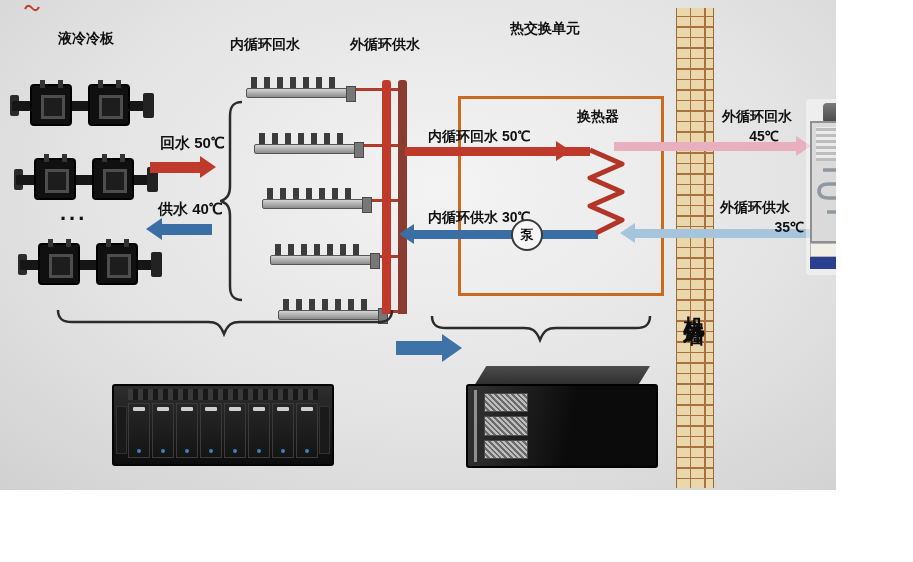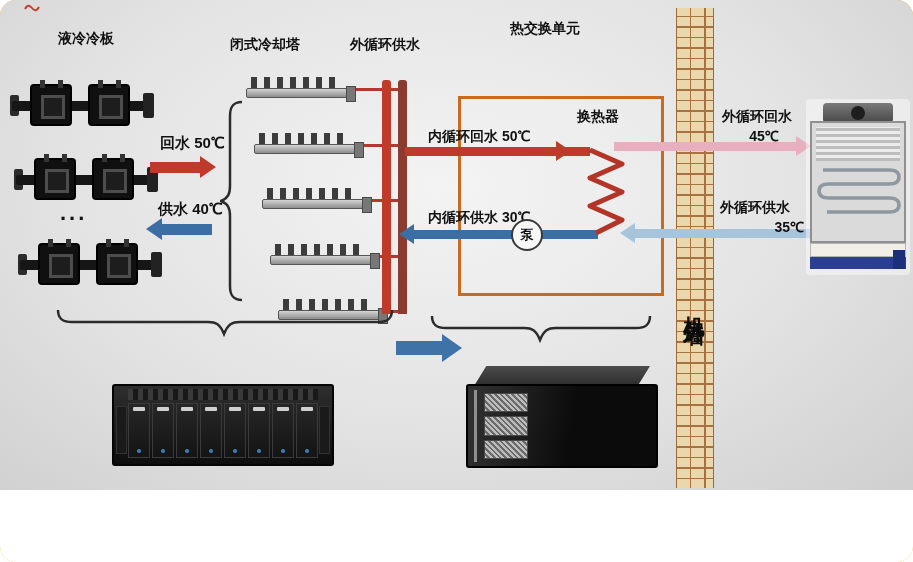--- a/index.html
+++ b/index.html
@@ -1,17 +1,17 @@
 <!DOCTYPE html>
 <html><head>
 <meta charset="utf-8">
 <style>
   html,body{margin:0;padding:0;}
   body{font-family:"Liberation Sans", sans-serif; background:#ffffff;}
-  #stage{position:relative; width:913px; height:562px; overflow:hidden; background:#eab308;border-radius:16px;}
+  #stage{position:relative; width:836px; height:562px; overflow:hidden; background:#eab308;}
 
   
   .diagram-bg{position:absolute; left:0; top:0; width:913px; height:492px;
     background:radial-gradient(ellipse at 48% 38%, #f3f3f3 0%, #e3e3e3 55%, #cfcfcf 100%); z-index:0;}
   .caption-area{position:absolute; left:0; top:490px; width:913px; height:72px; background:#ffffff; z-index:6;}
 
   .lbl{position:absolute; color:#111; font-weight:bold; font-size:14px; z-index:4; white-space:nowrap;}
   .lbl-small{font-size:13px;}
 
   
@@ -155,21 +155,21 @@
 <body>
 
 <div id="stage">
   <div class="diagram-bg"></div>
 
   <svg class="corner-mark" width="16" height="10">
     <path d="M1,7 Q4,1 8,6 T15,5" stroke="#c43a2a" stroke-width="2" fill="none"></path>
   </svg>
 
   <div class="lbl lbl-coldplate">液冷冷板</div>
-  <div class="lbl lbl-horiz">闭式冷却塔</div>
+  <div class="lbl lbl-horiz">内循环回水</div>
   <div class="lbl lbl-vert">外循环供水</div>
   <div class="lbl lbl-hx-unit">热交换单元</div>
 
   <div class="coldplate cp1">
     <div class="cp-endL"></div>
     <div class="cp-rail"></div>
     <div class="cp-module cp-m1">
       <div class="cp-tube cp-t1"></div>
       <div class="cp-tube cp-t2"></div>
       <div class="cp-inner"></div>

